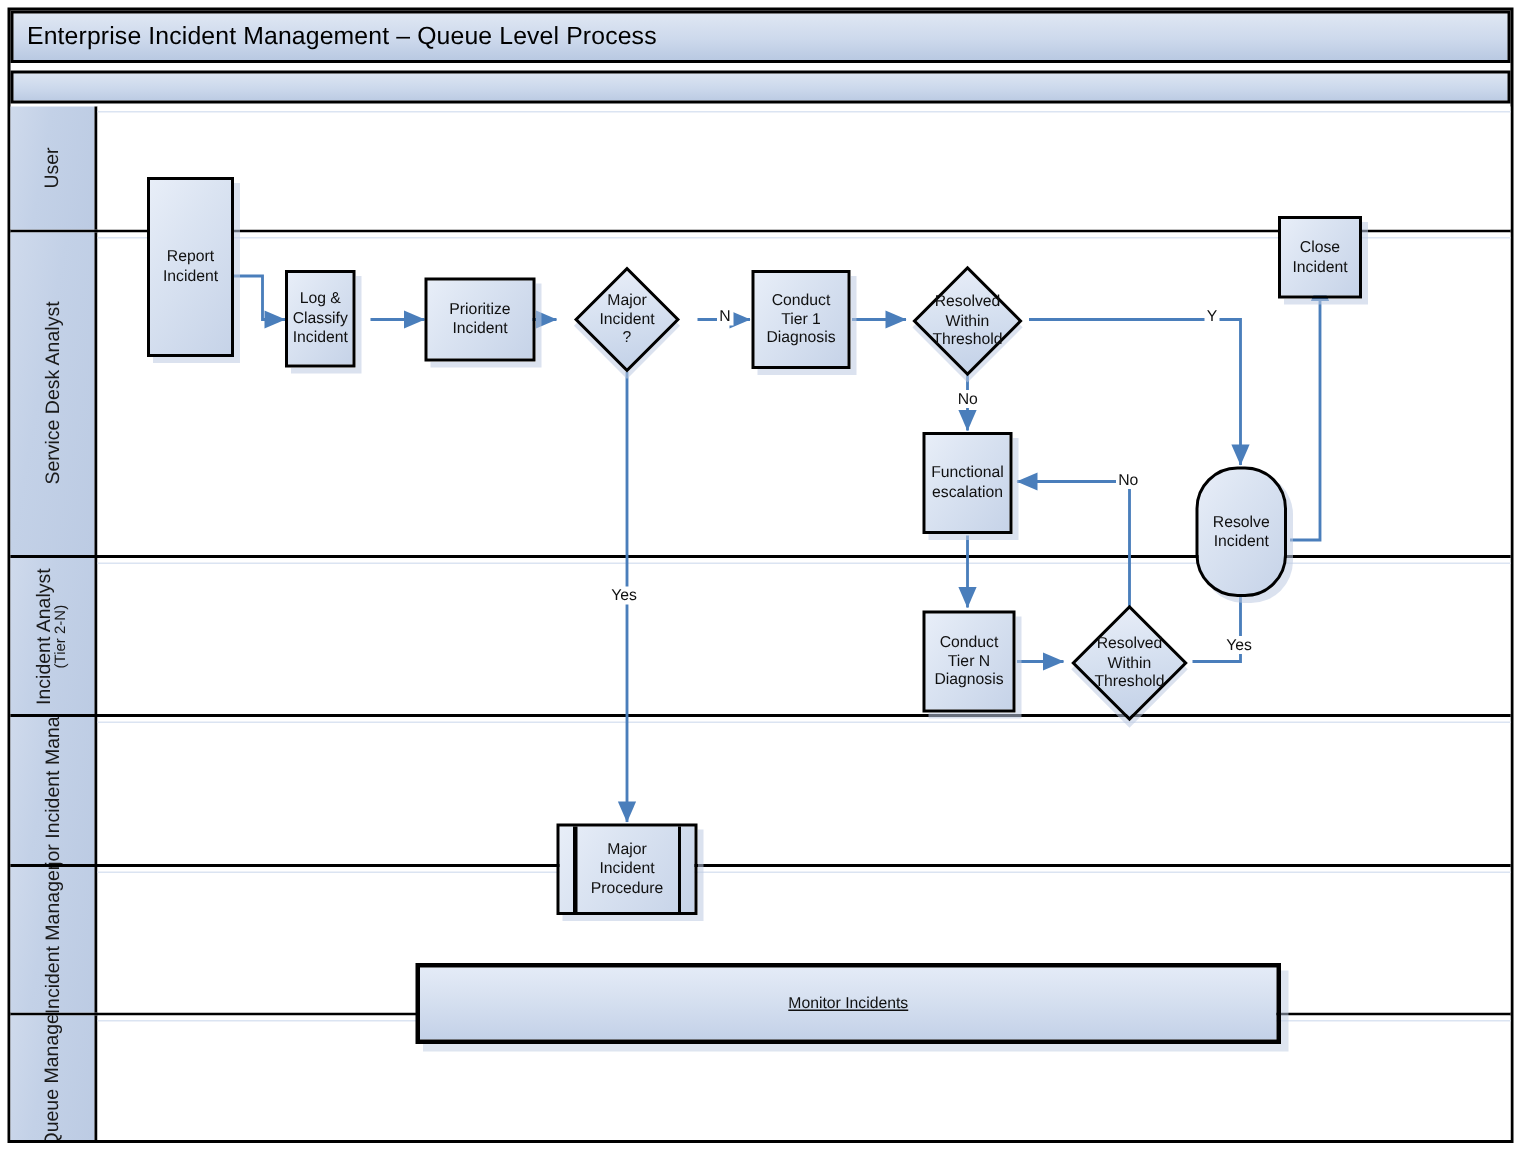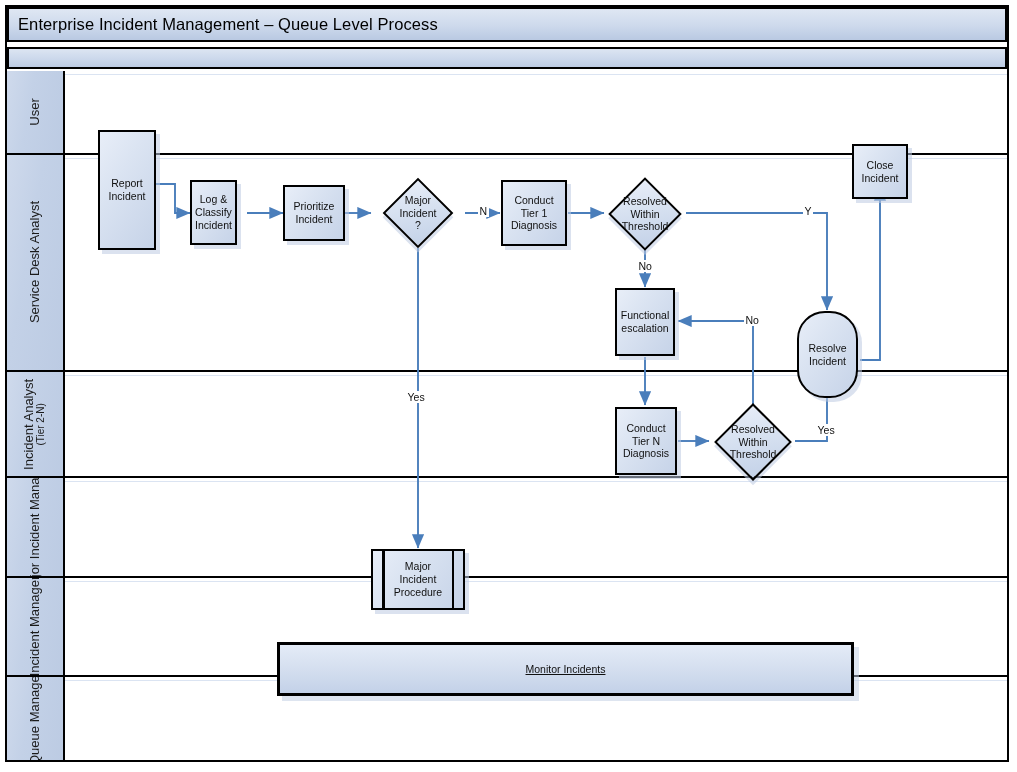--- a/index.html
+++ b/index.html
@@ -286,29 +286,29 @@
       <path d="M753,405 L753,321 L678,321"></path>
 
       <path d="M860,360 L880,360 L880,187"></path>
 
       <path d="M418,248 L418,548"></path>
     </g>
   </svg>
 
   <div id="shapes">
 
-    <div class="node proc" style="left:98px; top:130px; width:58px; height:120px;">
+    <div class="node proc" style="left:98px; top:118px; width:58px; height:120px;">
       <span>Report<br>Incident</span>
     </div>
 
     <div class="node proc" style="left:190px; top:180px; width:47px; height:65px;">
       <span>Log &amp;<br>Classify<br>Incident</span>
     </div>
 
-    <div class="node proc" style="left:283px; top:185px; width:62px; height:56px;">
+    <div class="node proc" style="left:283px; top:185px; width:74px; height:56px;">
       <span>Prioritize<br>Incident</span>
     </div>
 
     <div class="node dec" style="left:371px; top:180px; width:94px; height:66px;">
       <span class="dia" style="width:46px; height:46px;"></span>
       <span class="dtext">Major<br>Incident<br>?</span>
     </div>
 
     <div class="node proc" style="left:501px; top:180px; width:66px; height:66px;">
       <span>Conduct<br>Tier 1<br>Diagnosis</span>

